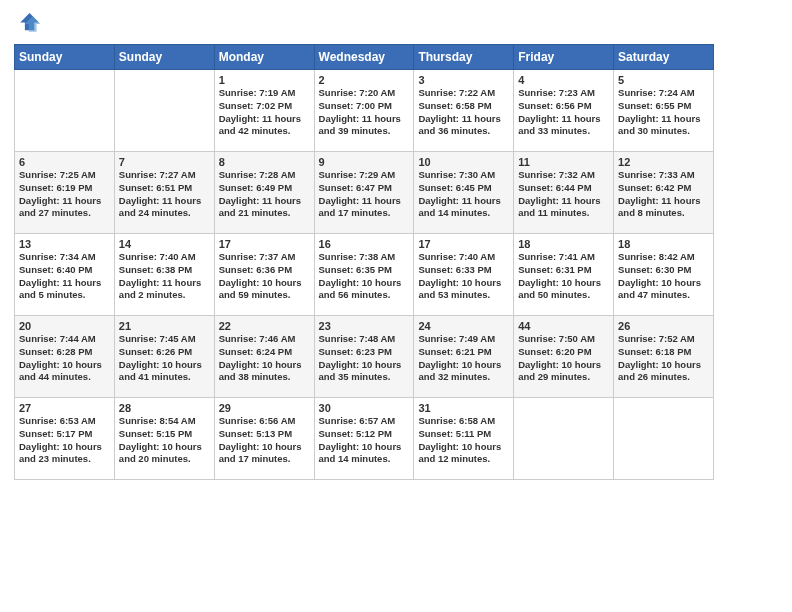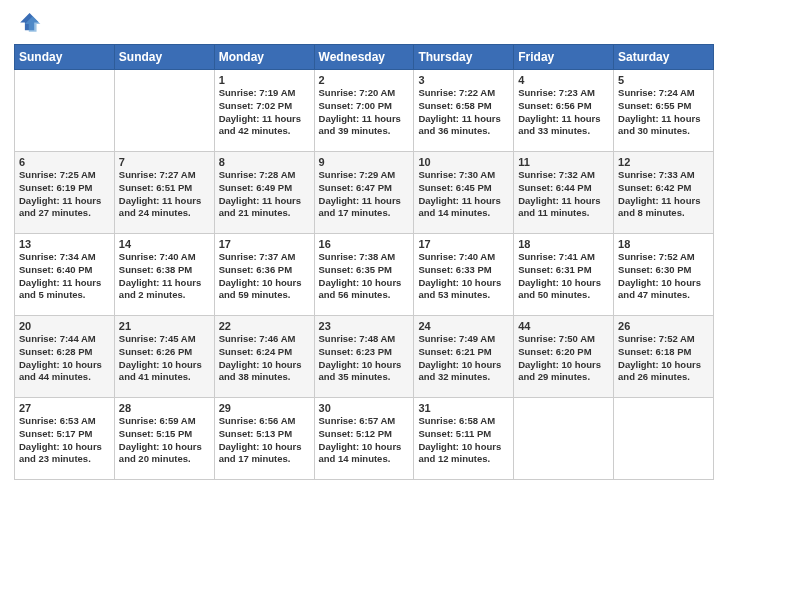--- a/index.html
+++ b/index.html
@@ -241,21 +241,21 @@
 Daylight: 10 hours and 53 minutes.</div>
           </td>
           <td>
             <span class="day-num">18</span>
             <div class="cell-info">Sunrise: 7:41 AM
 Sunset: 6:31 PM
 Daylight: 10 hours and 50 minutes.</div>
           </td>
           <td>
             <span class="day-num">18</span>
-            <div class="cell-info">Sunrise: 7:52 AM
+            <div class="cell-info">Sunrise: 8:42 AM
 Sunset: 6:30 PM
 Daylight: 10 hours and 47 minutes.</div>
           </td>
         </tr>
         <tr>
           <td>
             <span class="day-num">20</span>
             <div class="cell-info">Sunrise: 7:44 AM
 Sunset: 6:28 PM
 Daylight: 10 hours and 44 minutes.</div>
@@ -299,21 +299,21 @@
         </tr>
         <tr>
           <td>
             <span class="day-num">27</span>
             <div class="cell-info">Sunrise: 6:53 AM
 Sunset: 5:17 PM
 Daylight: 10 hours and 23 minutes.</div>
           </td>
           <td>
             <span class="day-num">28</span>
-            <div class="cell-info">Sunrise: 6:59 AM
+            <div class="cell-info">Sunrise: 8:54 AM
 Sunset: 5:15 PM
 Daylight: 10 hours and 20 minutes.</div>
           </td>
           <td>
             <span class="day-num">29</span>
             <div class="cell-info">Sunrise: 6:56 AM
 Sunset: 5:13 PM
 Daylight: 10 hours and 17 minutes.</div>
           </td>
           <td>

